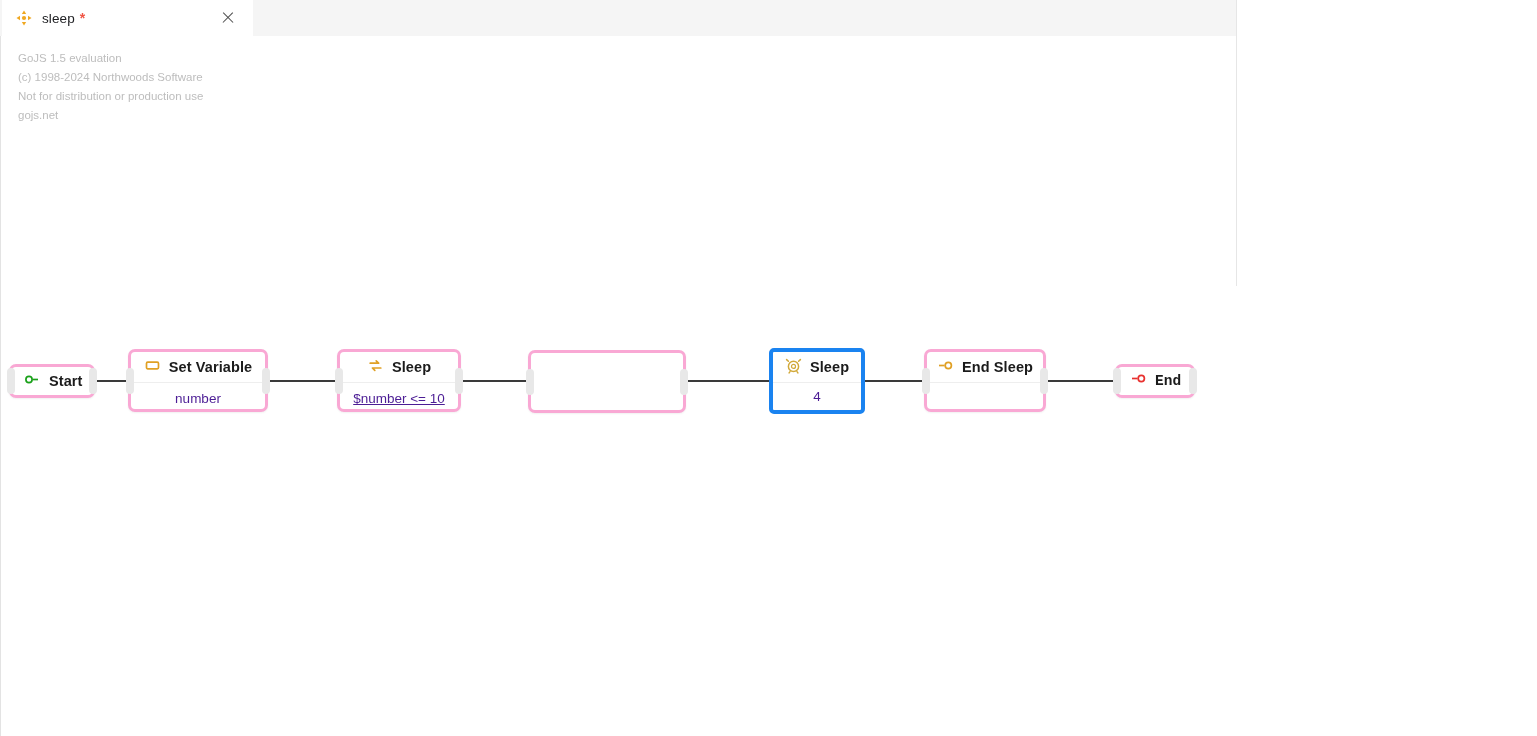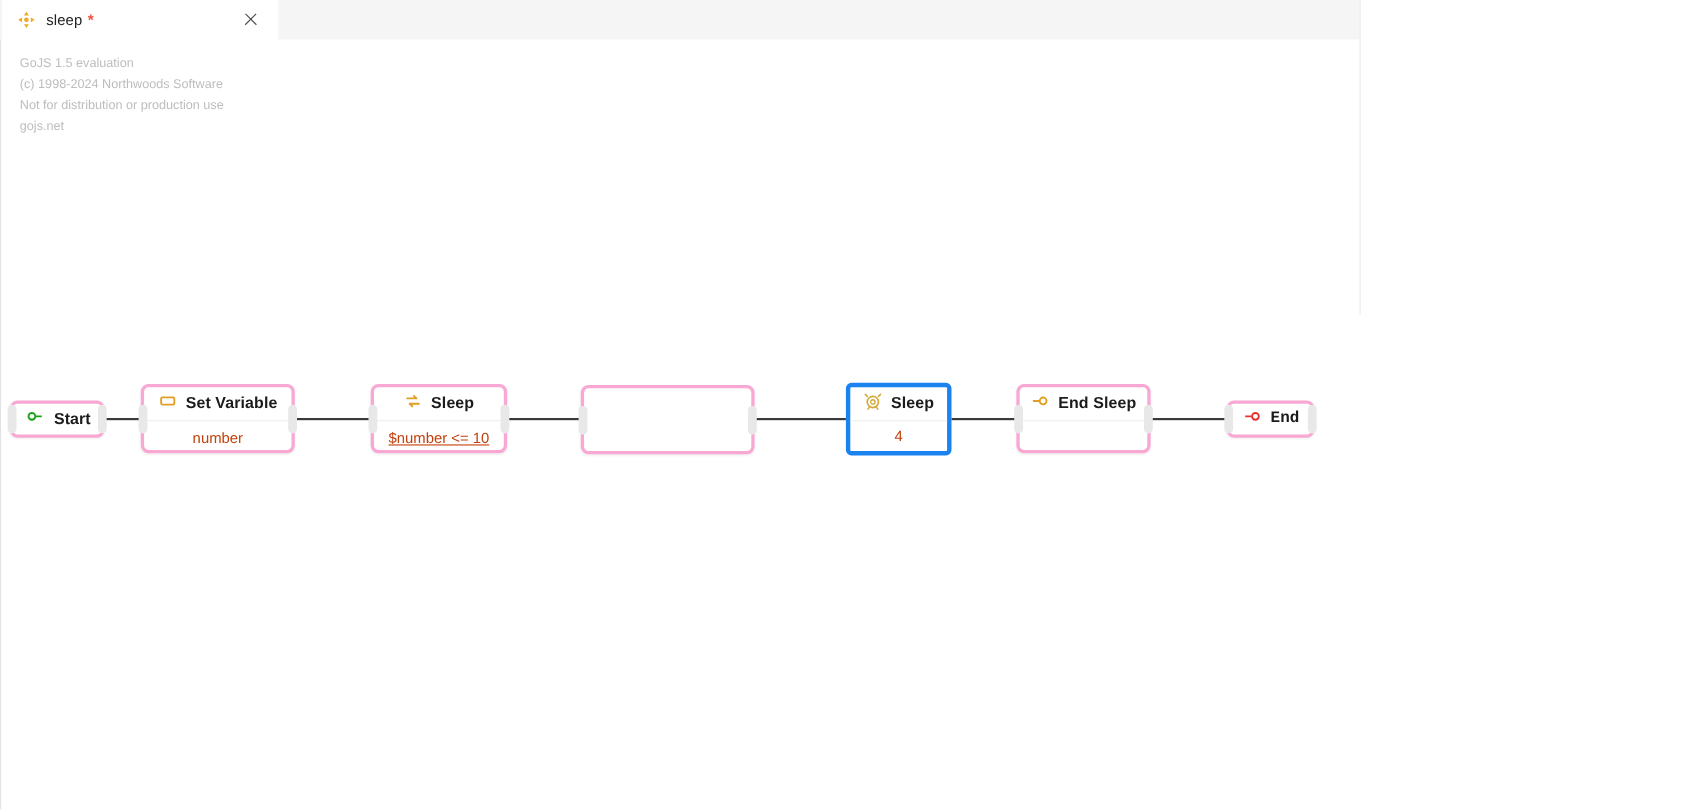--- a/index.html
+++ b/index.html
@@ -74,21 +74,21 @@
     gap: 8px;
     height: 30px;
     padding: 0 12px;
     white-space: nowrap;
   }
   .node-title { font-size: 14.5px; font-weight: bold; color: #1b1b1b; letter-spacing: .1px; }
   .node-body {
     border-top: 1px solid #eeeeee;
     height: 30px;
     display: flex; align-items: center; justify-content: center;
-    font-size: 13.5px; color: #c2410c;
+    font-size: 13.5px; color: #4c1d95;
     white-space: nowrap;
   }
   .node.simple { display: flex; align-items: center; }
   .node.simple .node-head { height: 100%; }
 
   .nicon { flex: 0 0 auto; display:block; }
 
   
   .port {
     position: absolute; top: 50%; transform: translateY(-50%);

